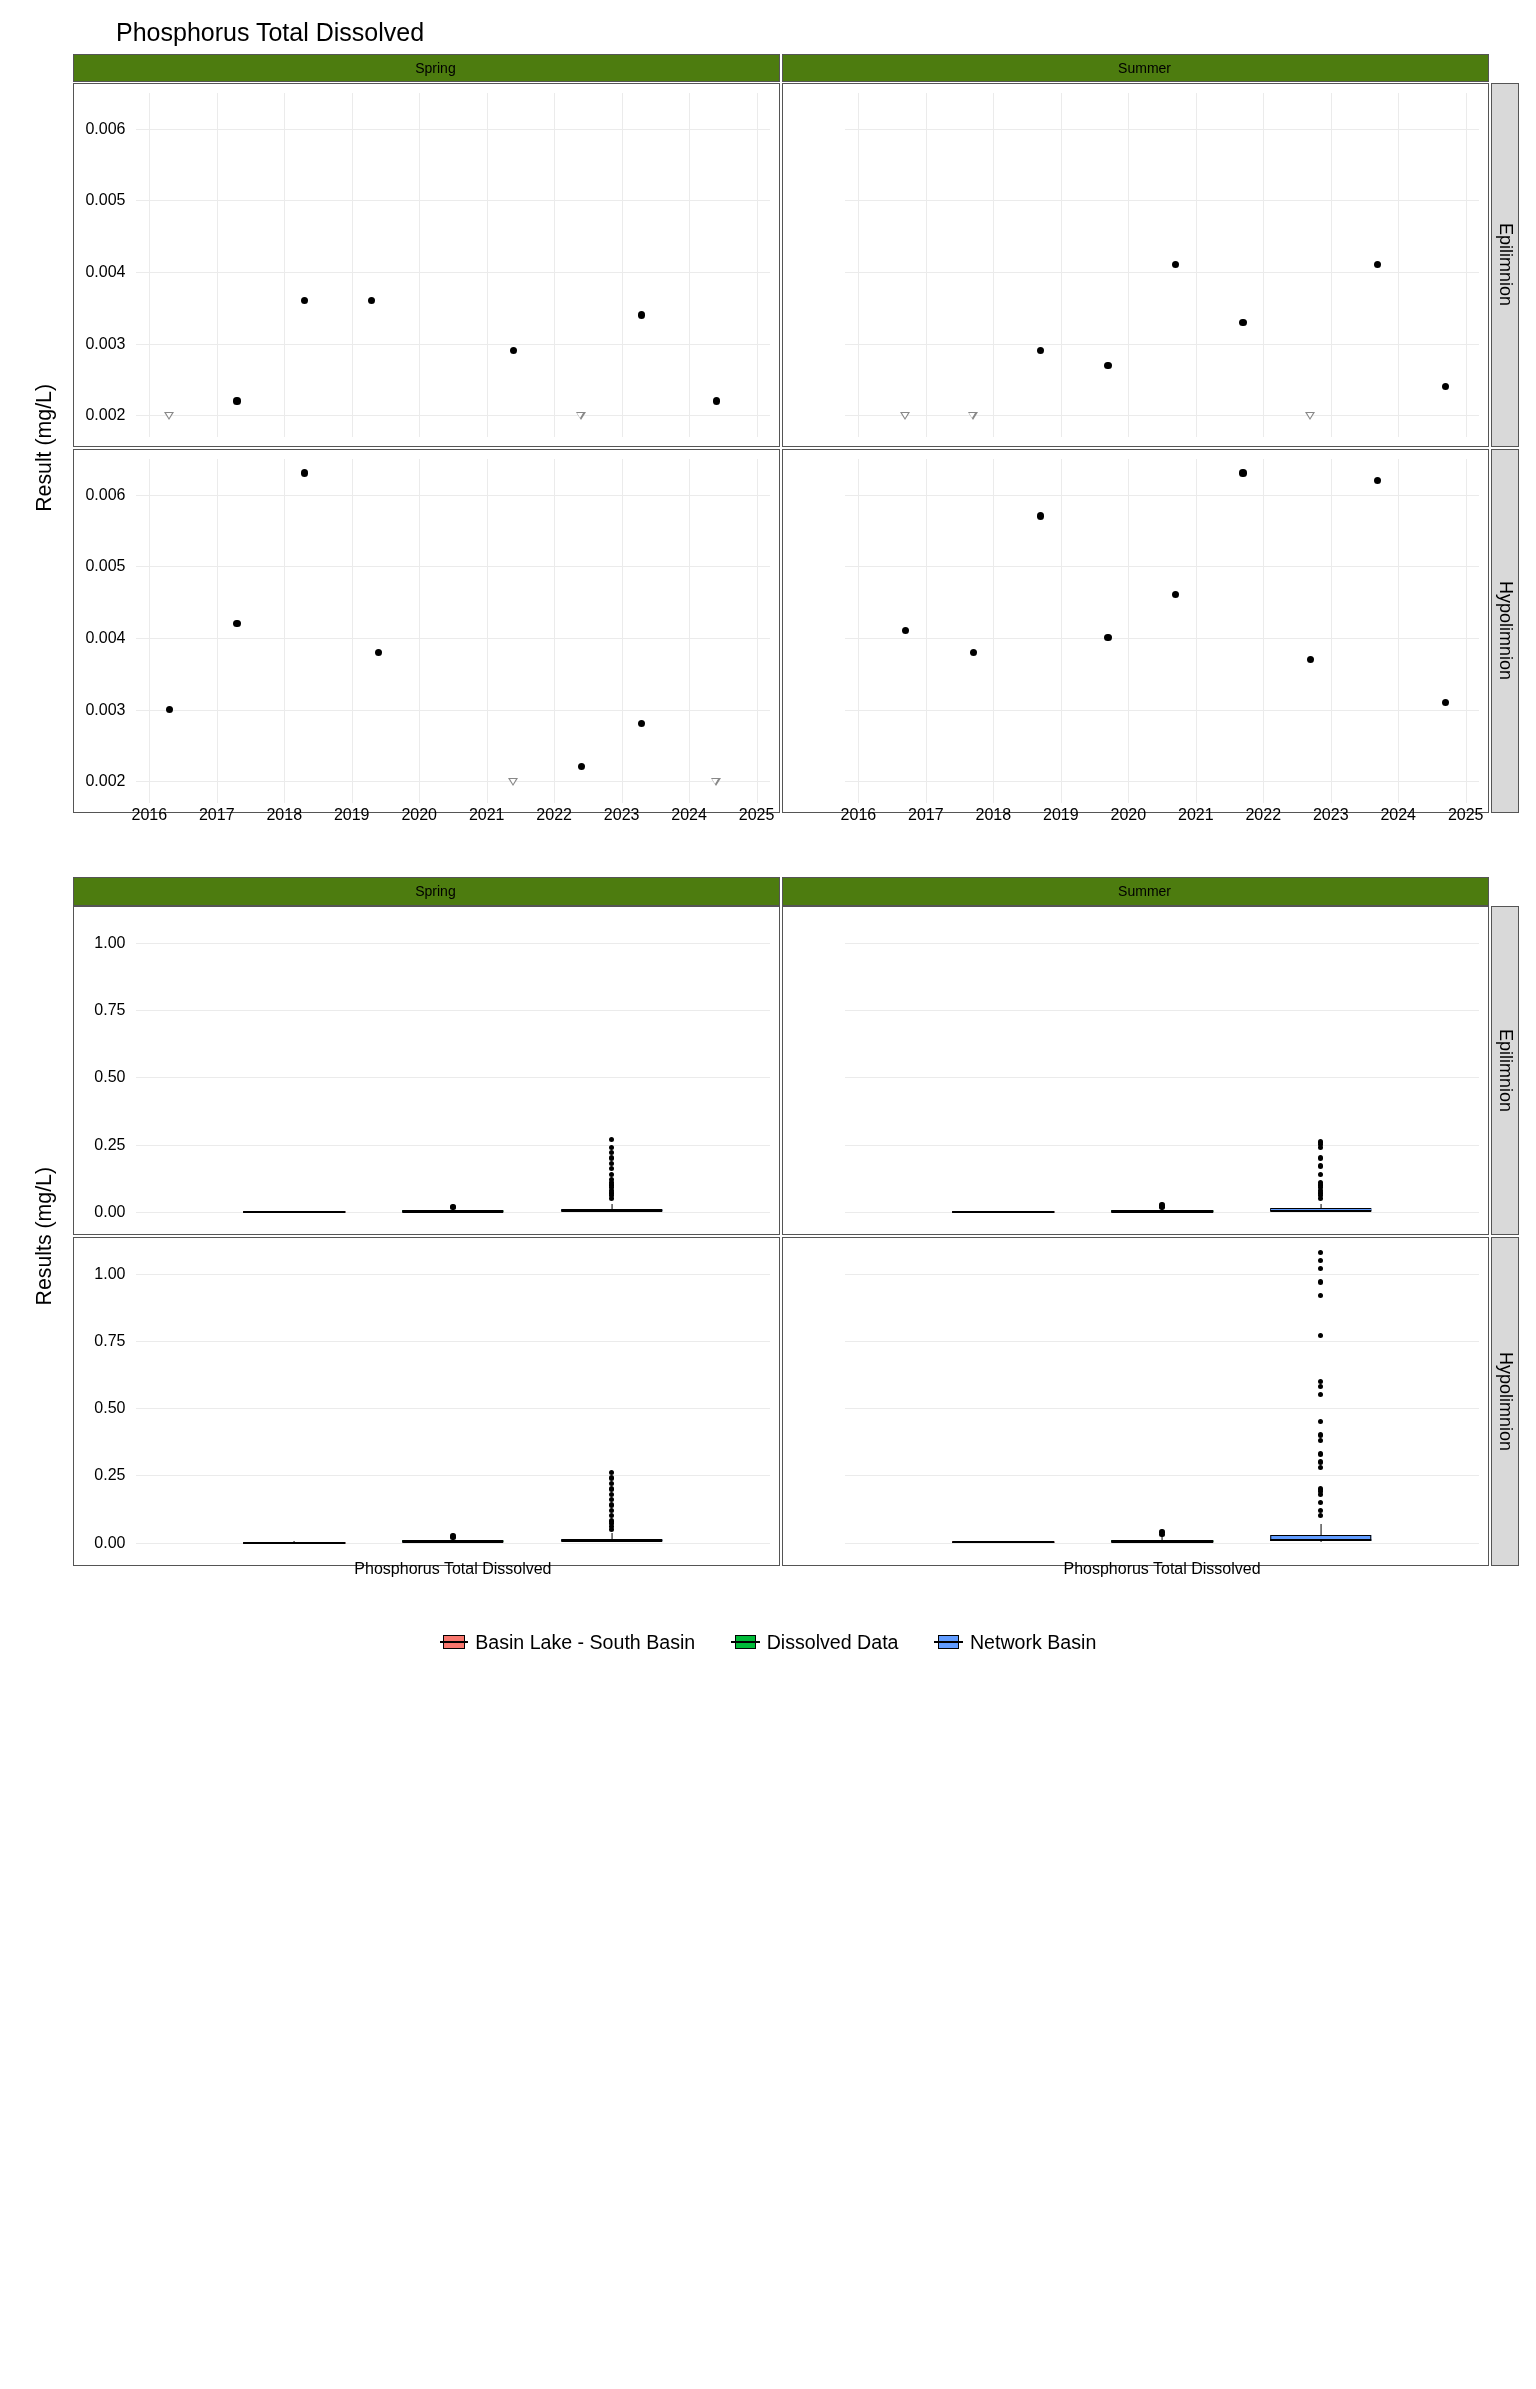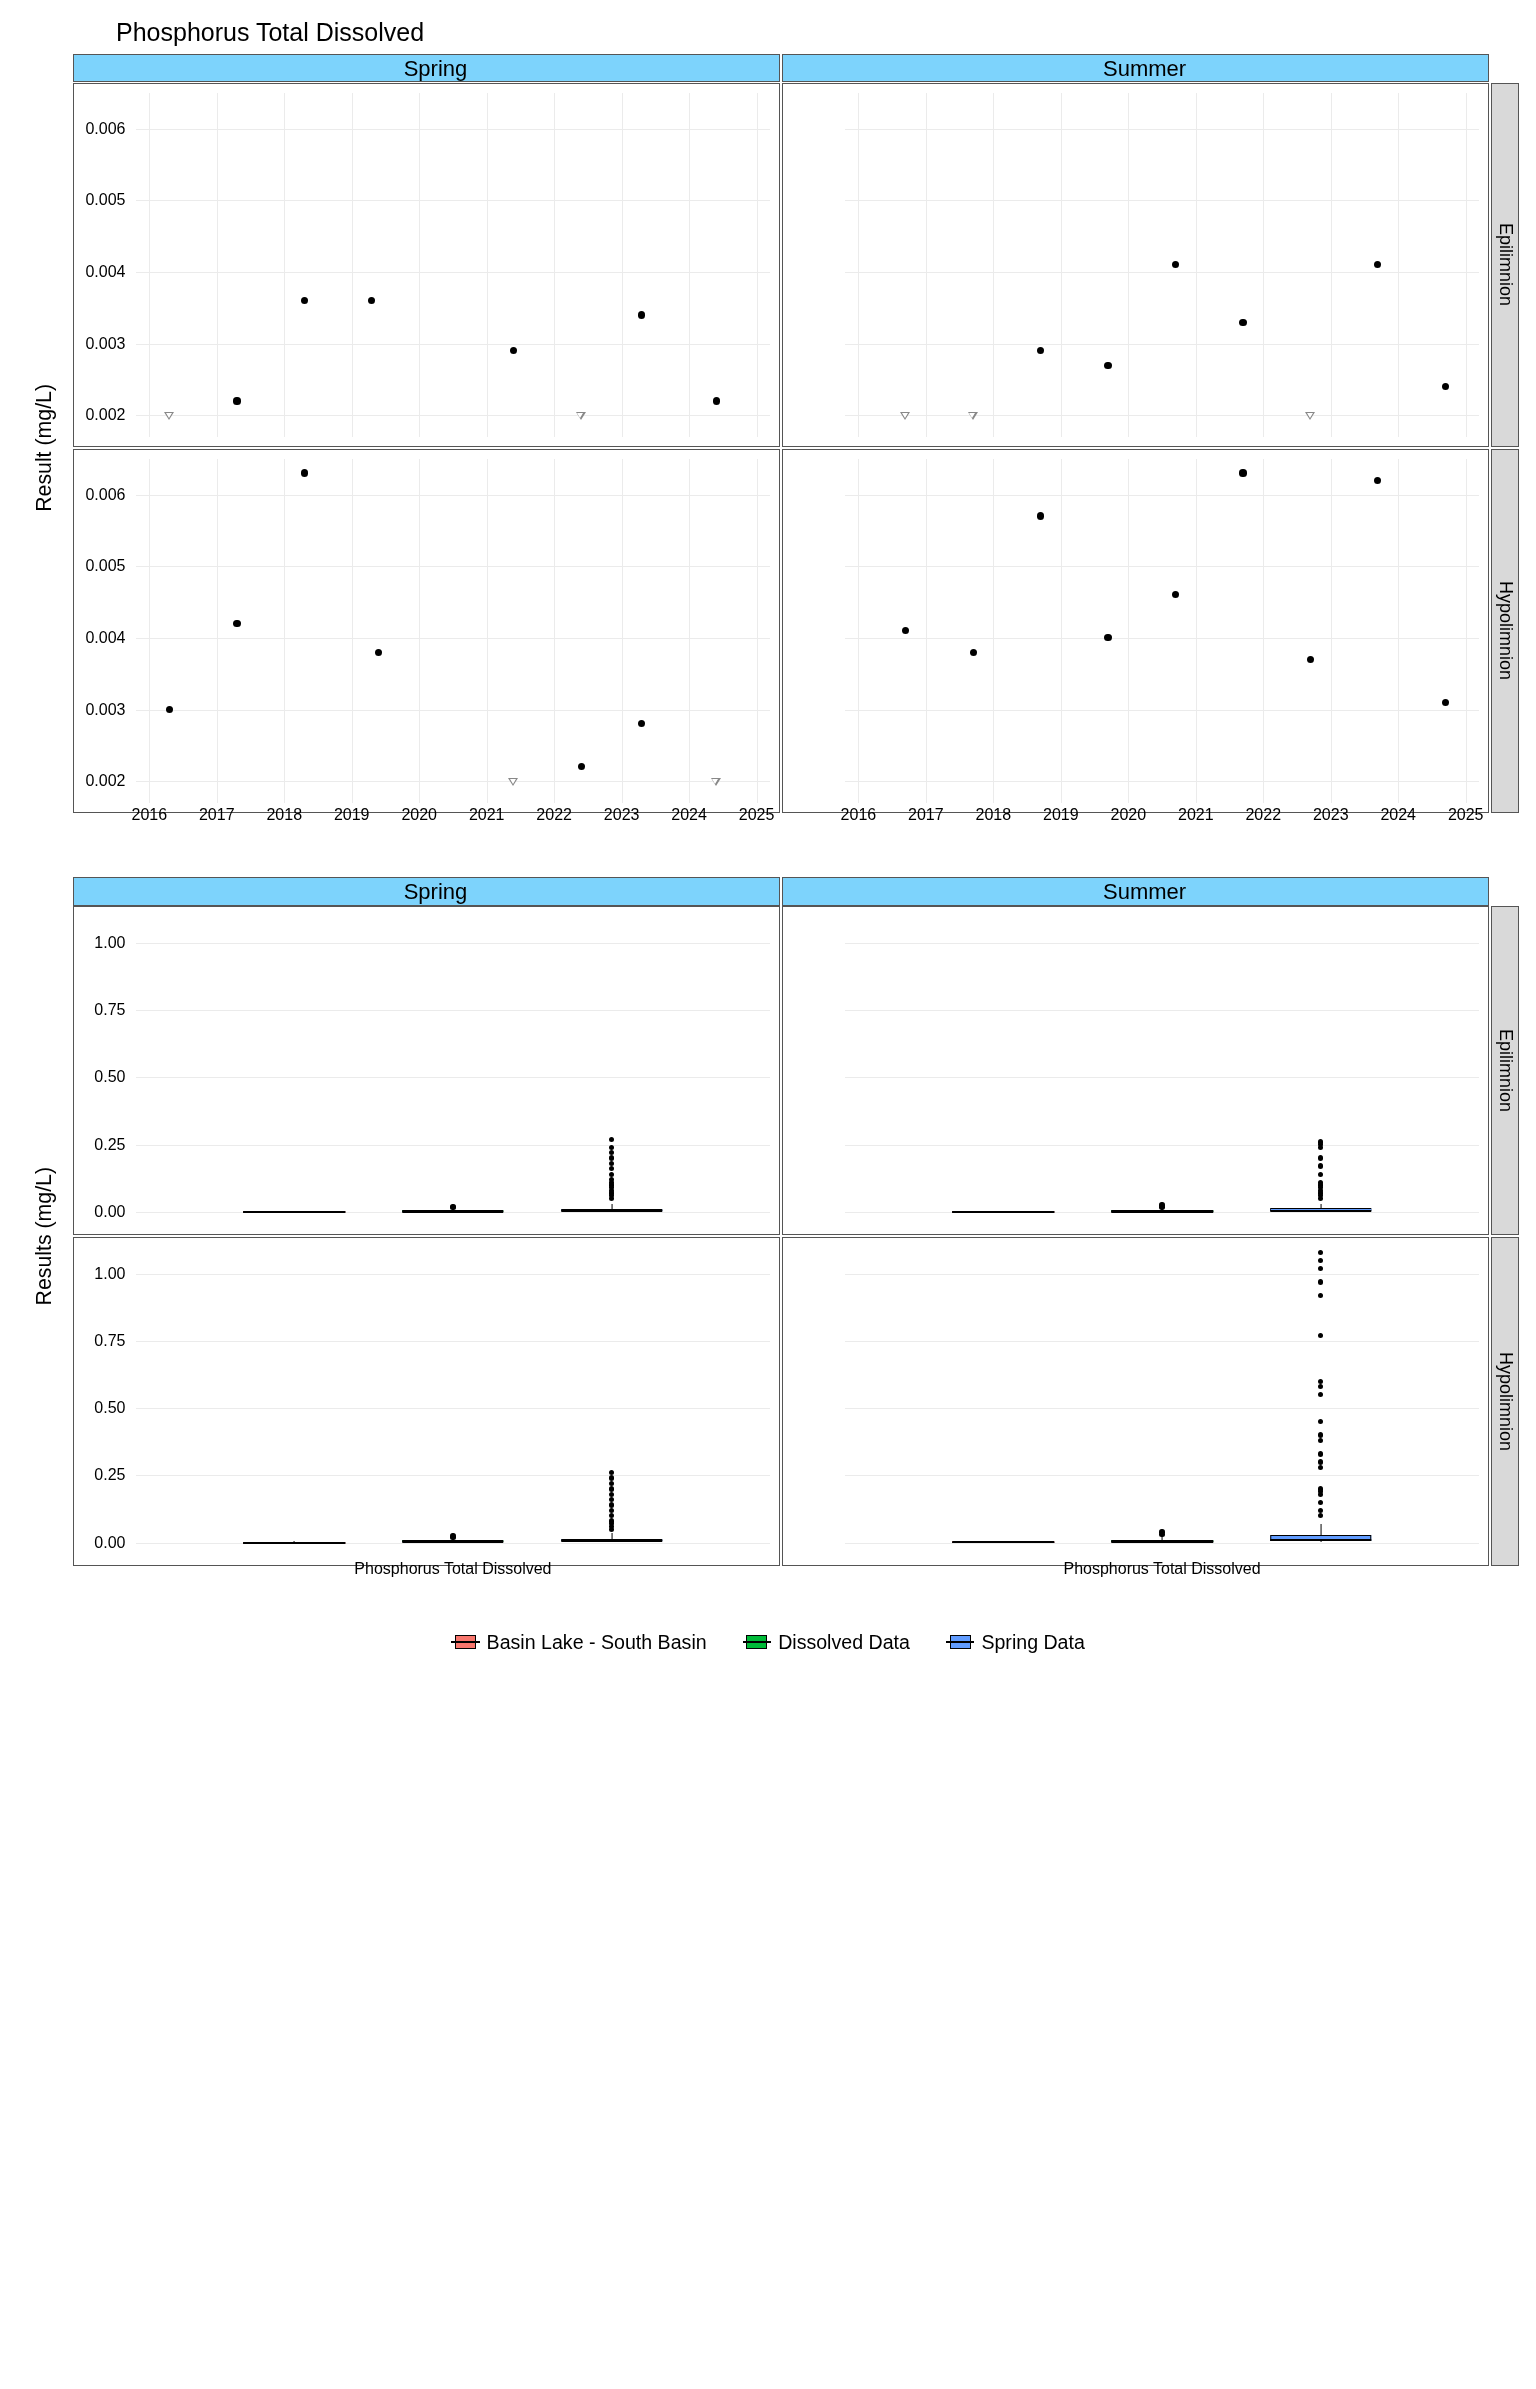--- a/index.html
+++ b/index.html
@@ -28,24 +28,24 @@
     grid-column: 1;
     grid-row: 2 / span 2;
     writing-mode: vertical-rl;
     transform: rotate(180deg);
     text-align: center;
     font-size: 21.3px;
     align-self: center;
     justify-self: center;
   }
   .col-strip {
-    background: #7dd3fc;
+    background: #4d7c0f;
     border: 0.9px solid #555;
     text-align: center;
-    font-size: 22px;
+    font-size: 14px;
     line-height: 27px;
     height: 28.4px;
     padding-left: 18px;
   }
   .row-strip {
     background: #d9d9d9;
     border: 0.9px solid #555;
     writing-mode: vertical-rl;
     text-align: center;
     font-size: 18px;
@@ -478,16 +478,16 @@
         <span class="lk-box" style="background: rgb(0, 186, 56);"></span>
         <span class="lk-mid"></span>
       </span>
       <span>Dissolved Data</span>
     </div>
     <div class="legend-item">
       <span class="legend-key">
         <span class="lk-box" style="background: rgb(97, 156, 255);"></span>
         <span class="lk-mid"></span>
       </span>
-      <span>Spring Data</span>
+      <span>Network Basin</span>
     </div>
   </div>
 
 
 </body></html>

